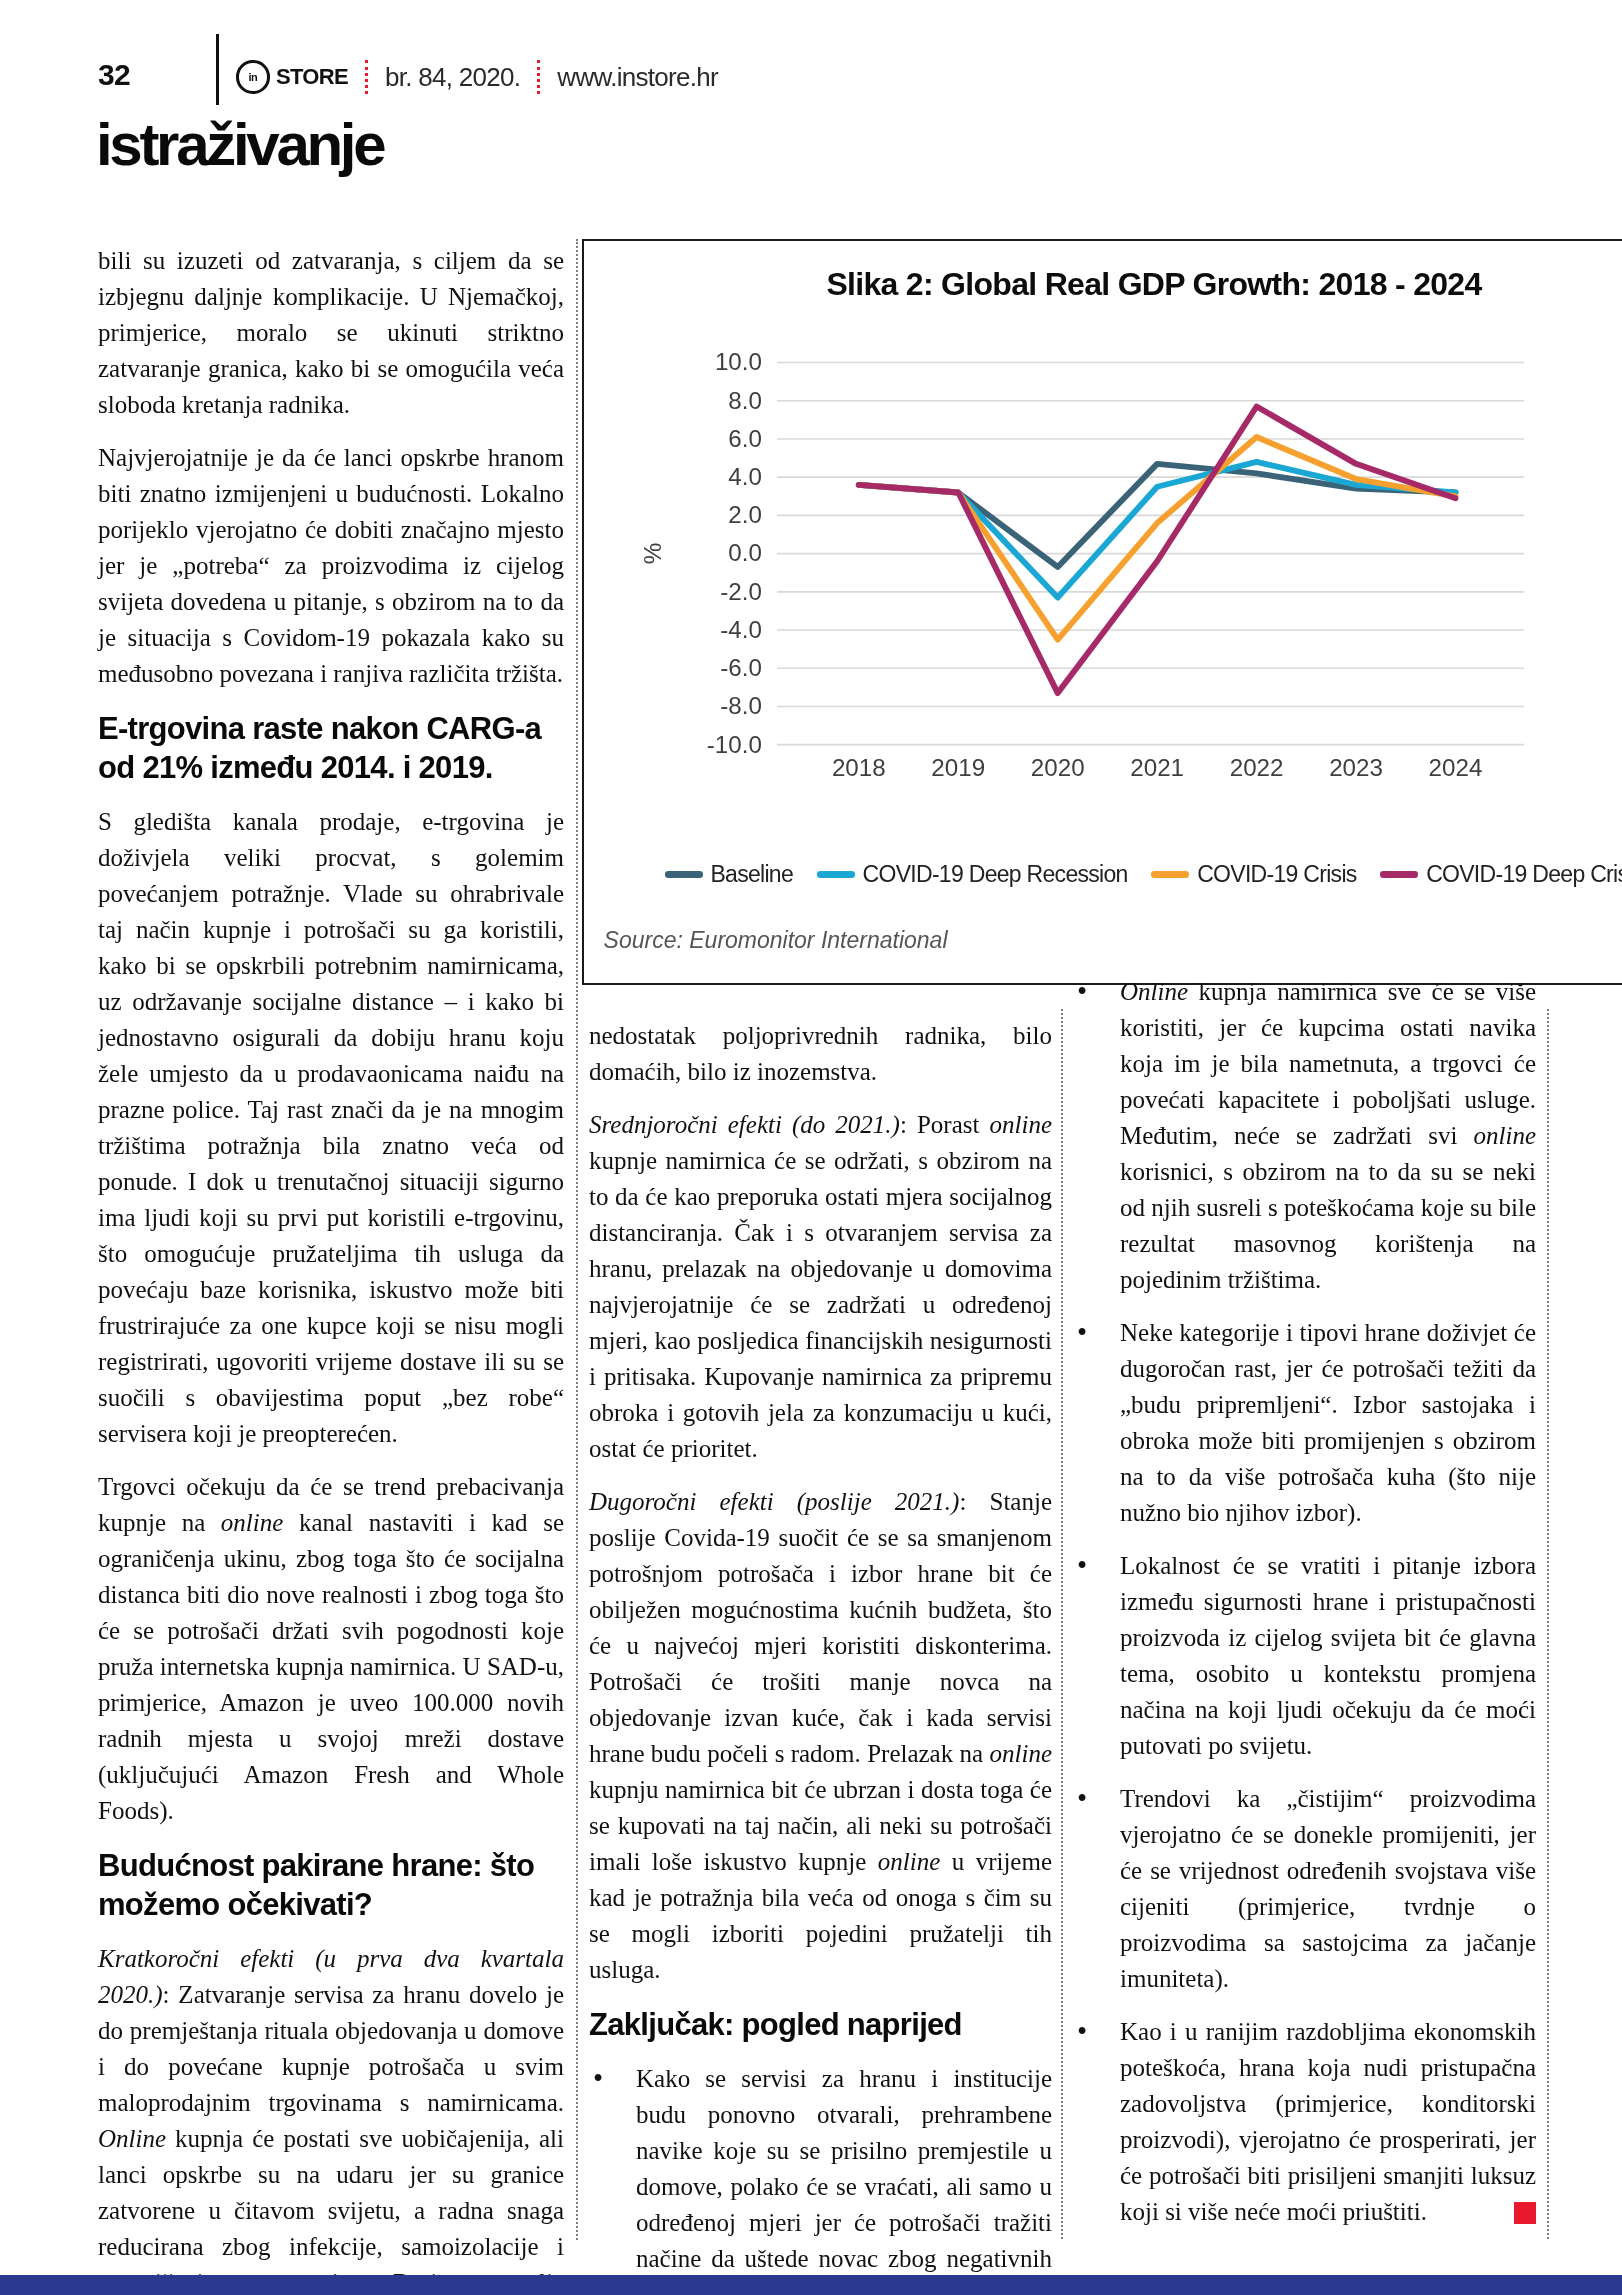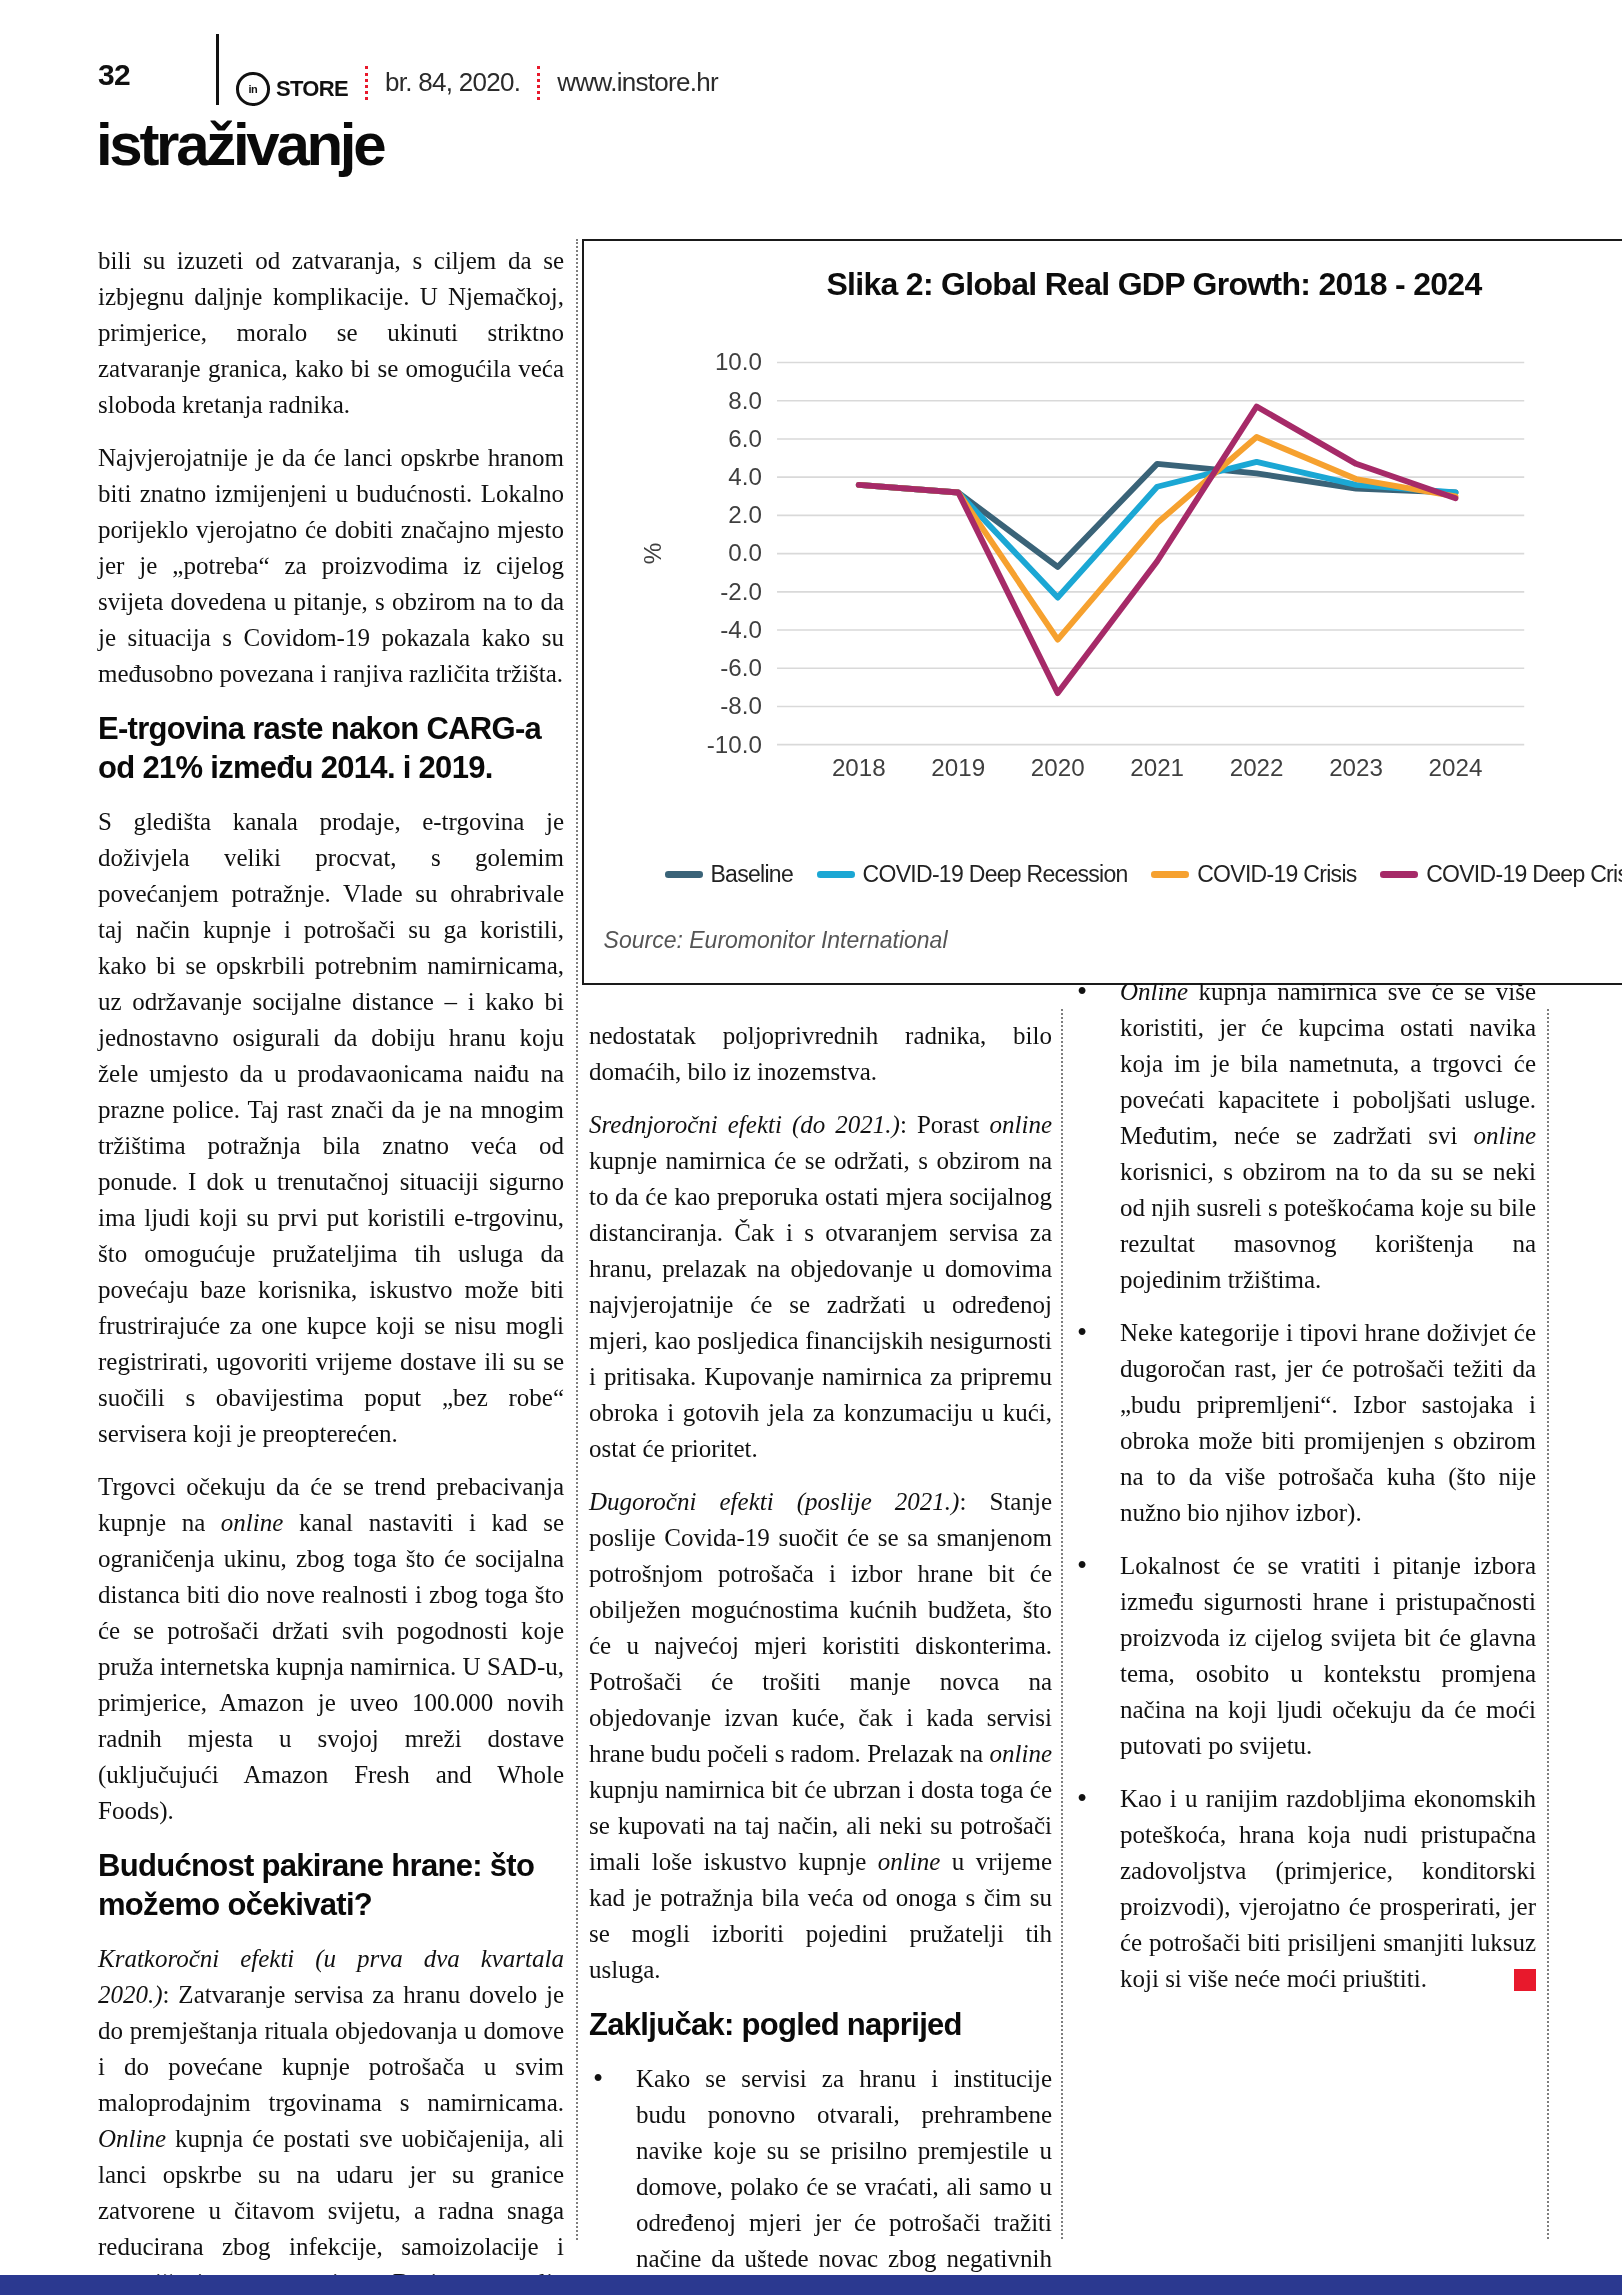--- a/index.html
+++ b/index.html
@@ -4,21 +4,21 @@
 <style>
   html,body{margin:0;padding:0;background:#e8e8e8;}
   .page{position:relative;width:1623px;height:2295px;background:#ffffff;overflow:hidden;
         font-family:"Liberation Serif", serif;color:#111;}
   
   .pageno{position:absolute;left:98px;top:58px;font-family:"Liberation Sans",sans-serif;
           font-weight:bold;font-size:30px;letter-spacing:-0.7px;}
   .head-rule{position:absolute;left:216px;top:34px;width:2.6px;height:71px;background:#111;}
   .masthead{position:absolute;left:236px;top:60px;display:flex;align-items:center;gap:17px;
             font-family:"Liberation Sans",sans-serif;}
-  .logo{display:flex;align-items:center;gap:6.5px;margin-top:12px;}
+  .logo{display:flex;align-items:center;gap:6.5px;}
   .logo-circle{width:27.5px;height:27.5px;border:3.3px solid #111;border-radius:50%;display:flex;
                align-items:center;justify-content:center;font-size:11px;font-weight:bold;letter-spacing:-0.7px;}
   .logo-word{font-size:22px;font-weight:bold;letter-spacing:-0.7px;text-align:center;}
   .red-dots{width:0;height:34px;border-left:3.3px dotted #e8192c;}
   .issue,.site{font-size:26px;color:#2b2b2b;letter-spacing:-0.7px;text-align:center;}
   .headline{position:absolute;left:96px;top:110px;font-family:"Liberation Sans",sans-serif;
             font-weight:bold;font-size:60px;letter-spacing:-3.3px;color:#0a0a0a;}
   
   .col{position:absolute;width:466px;font-size:25px;line-height:36px;text-align:justify;}
   .col p{margin:0 0 17px 0;}
@@ -146,18 +146,19 @@
       <p><span>nedostatak poljoprivrednih radnika, bilo domaćih, bilo iz inozemstva.</span></p>
       <p><em>Srednjoročni efekti (do 2021.)</em><span>: Porast </span><em>online</em><span> kupnje namirnica će se održati, s obzirom na to da će kao preporuka ostati mjera socijalnog distanciranja. Čak i s otvaranjem servisa za hranu, prelazak na objedovanje u domovima najvjerojatnije će se zadržati u određenoj mjeri, kao posljedica financijskih nesigurnosti i pritisaka. Kupovanje namirnica za pripremu obroka i gotovih jela za konzumaciju u kući, ostat će prioritet.</span></p>
       <p><em>Dugoročni efekti (poslije 2021.)</em><span>: Stanje poslije Covida-19 suočit će se sa smanjenom potrošnjom potrošača i izbor hrane bit će obilježen mogućnostima kućnih budžeta, što će u najvećoj mjeri koristiti diskonterima. Potrošači će trošiti manje novca na objedovanje izvan kuće, čak i kada servisi hrane budu počeli s radom. Prelazak na </span><em>online</em><span> kupnju namirnica bit će ubrzan i dosta toga će se kupovati na taj način, ali neki su potrošači imali loše iskustvo kupnje </span><em>online</em><span> u vrijeme kad je potražnja bila veća od onoga s čim su se mogli izboriti pojedini pružatelji tih usluga.</span></p>
       <div class="subhead">Zaključak: pogled naprijed</div>
       <p class="bullet"><span>Kako se servisi za hranu i institucije budu ponovno otvarali, prehrambene navike koje su se prisilno premjestile u domove, polako će se vraćati, ali samo u određenoj mjeri jer će potrošači tražiti načine da uštede novac zbog negativnih ekonomskih posljedica pandemije.</span></p>
     </div>
   <div class="col" id="col3">
       <p class="bullet"><em>Online</em><span> kupnja namirnica sve će se više koristiti, jer će kupcima ostati navika koja im je bila nametnuta, a trgovci će povećati kapacitete i poboljšati usluge. Međutim, neće se zadržati svi </span><em>online</em><span> korisnici, s obzirom na to da su se neki od njih susreli s poteškoćama koje su bile rezultat masovnog korištenja na pojedinim tržištima.</span></p>
       <p class="bullet"><span>Neke kategorije i tipovi hrane doživjet će dugoročan rast, jer će potrošači težiti da „budu pripremljeni“. Izbor sastojaka i obroka može biti promijenjen s obzirom na to da više potrošača kuha (što nije nužno bio njihov izbor).</span></p>
       <p class="bullet"><span>Lokalnost će se vratiti i pitanje izbora između sigurnosti hrane i pristupačnosti proizvoda iz cijelog svijeta bit će glavna tema, osobito u kontekstu promjena načina na koji ljudi očekuju da će moći putovati po svijetu.</span></p>
+      <p class="bullet"><span>Trendovi ka „čistijim“ proizvodima vjerojatno će se donekle promijeniti, jer će se vrijednost određenih svojstava više cijeniti (primjerice, tvrdnje o proizvodima sa sastojcima za jačanje imuniteta).</span></p>
       <p class="bullet"><span>Kao i u ranijim razdobljima ekonomskih poteškoća, hrana koja nudi pristupačna zadovoljstva (primjerice, konditorski proizvodi), vjerojatno će prosperirati, jer će potrošači biti prisiljeni smanjiti luksuz koji si više neće moći priuštiti.</span><span class="endmark"></span></p>
     </div>
 
   <div class="footer-bar"></div>
 </div>
 
 
 </body></html>

